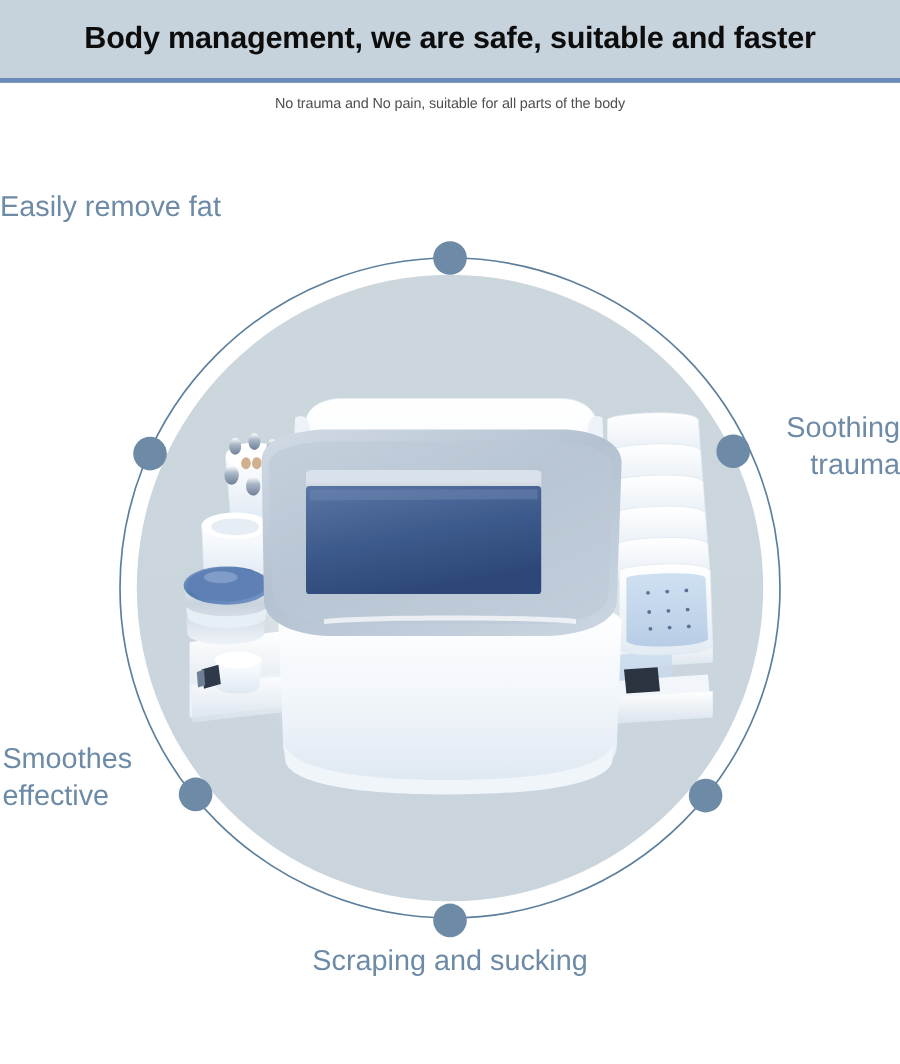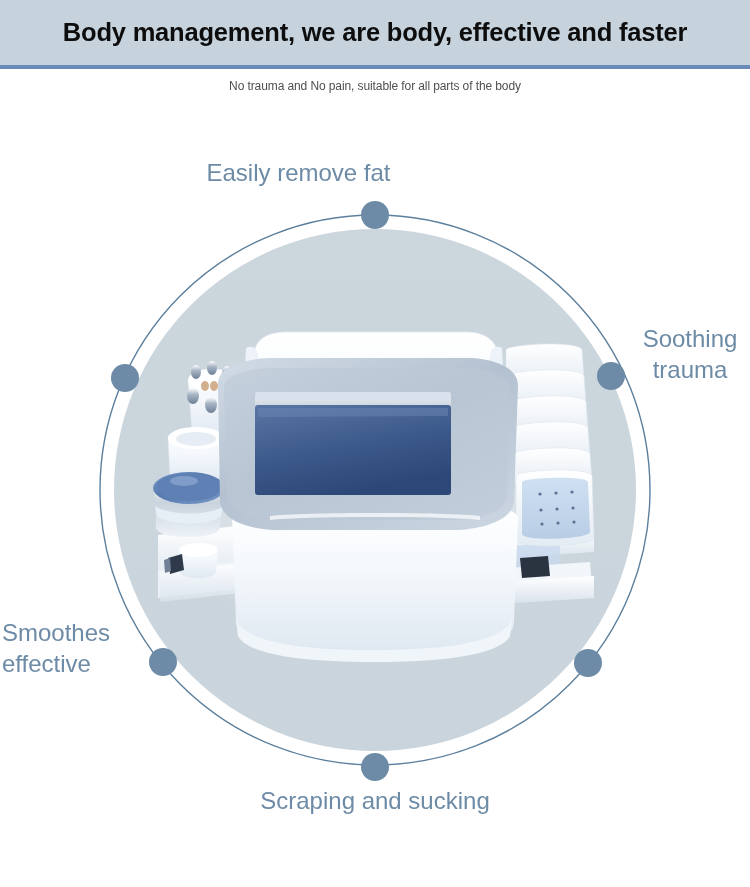--- a/index.html
+++ b/index.html
@@ -79,32 +79,32 @@
 
   
   .spoke-label {
     position: absolute;
     color: #6d8ba6;
     font-size: 24px;
     line-height: 31px;
     font-weight: 400;
     white-space: nowrap;
   }
-  .lbl-top    { left: 0;   top: 157px; width: 597px; text-align: center; }
+  .lbl-top    { left: 0;   top: 157px; width: 597px; }
   .lbl-bottom { left: 0;   top: 785px; width: 750px; text-align: center; }
   .lbl-left-top     { left: 22px;  top: 326px; width: 100px; text-align: right; }
-  .lbl-right-top    { left: 630px; top: 323px; width: 120px; text-align: center; }
+  .lbl-right-top    { left: 630px; top: 341px; width: 120px; text-align: right; }
   .lbl-left-bottom  { left: 2px;   top: 617px; width: 150px; }
   .lbl-right-bottom { left: 600px; top: 618px; width: 150px; text-align: left; }
 </style>
 </head>
 <body>
 
 <div class="header-banner">
-  <div class="header-title">Body management, we are body, effective and faster</div>
+  <div class="header-title">Body management, we are safe, suitable and faster</div>
 </div>
 <div class="header-subtitle">No trauma and No pain, suitable for all parts of the body</div>
 
 <div class="diagram-stage">
 
   <svg class="diagram-svg" viewBox="0 0 750 887">
     <defs>
       <linearGradient id="discGrad" x1="0" y1="0" x2="0" y2="1">
         <stop offset="0%" stop-color="#ccd6dd"></stop>
         <stop offset="100%" stop-color="#c9d4dc"></stop>

